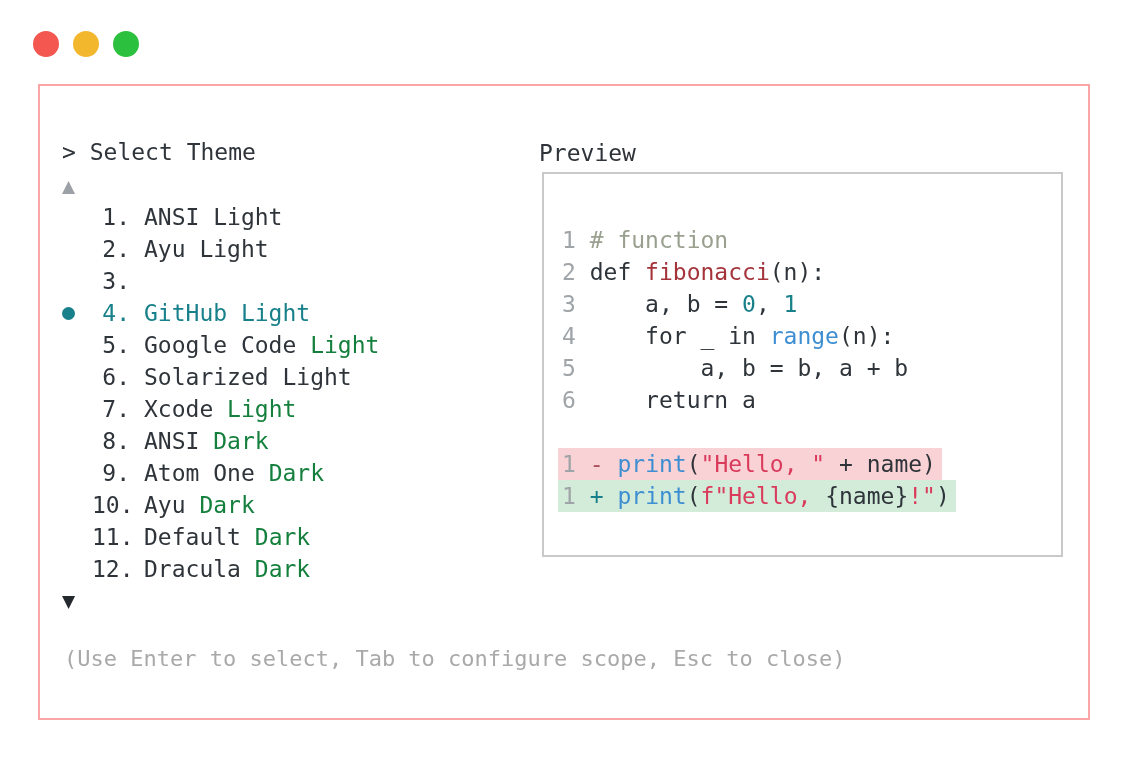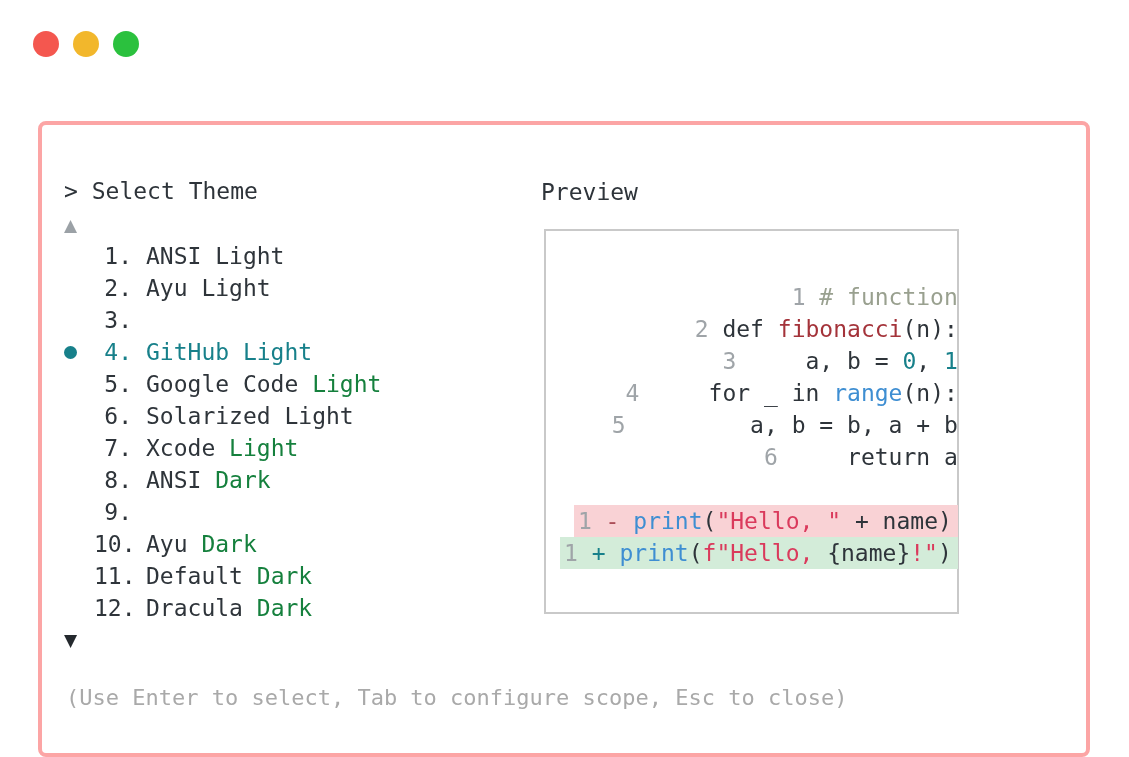--- a/index.html
+++ b/index.html
@@ -8,21 +8,21 @@
 
   
   .traffic { position:absolute; left:33px; top:31px; display:flex; gap:14px; }
   .light { width:26px; height:26px; border-radius:50%; }
   .light.red    { background:#f4574f; }
   .light.yellow { background:#f2b72c; }
   .light.green  { background:#2bc13e; }
 
   
   .window { position:absolute; left:38px; top:84px; width:1052px; height:636px;
-            background:#ffffff; border:4px solid #fca5a5; border-radius:8px;margin-top:37px; }
+            background:#ffffff; border:2px solid #fca5a5; border-radius:0; }
 
   .prompt { position:absolute; left:22px; top:50px; height:32px; line-height:32px;
             font-size:23px; color:#2e343a; white-space:pre; }
 
   .scroll-up   { position:absolute; left:22px; top:84px;  font-size:17px; color:#9ba1a6;
                  height:32px; line-height:32px; font-family:"DejaVu Sans",sans-serif; }
   .scroll-down { position:absolute; left:22px; top:499px; font-size:17px; color:#24292e;
                  height:32px; line-height:32px; font-family:"DejaVu Sans",sans-serif; }
 
   .theme-list { position:absolute; left:0; top:115px; width:500px; }
@@ -34,22 +34,22 @@
   .theme-row .label { margin-left:14px; }
   .theme-row .muted { color:#15803d; }
   .theme-row.selected, .theme-row.selected .num, .theme-row.selected .label { color:#17808a; }
 
   .help { position:absolute; left:24px; top:560px; font-size:22px; color:#a9a9a9;
           white-space:pre; }
 
   
   .preview-title { position:absolute; left:499px; top:51px; height:32px; line-height:32px;
                    font-size:23px; color:#2e343a; }
-  .preview-box { position:absolute; left:502px; top:104px; width:415px; height:385px;
-                 border:2px solid #c9c9c9; background:#ffffff;text-align:right; }
+  .preview-box { position:absolute; left:502px; top:86px; width:521px; height:385px;
+                 border:2px solid #c9c9c9; background:#ffffff; }
   .code { position:absolute; left:18px; top:50px; font-size:23px; line-height:32px;
           white-space:pre; color:#2e343a; }
   .code-line { height:32px; }
   .hl { display:inline-block; padding:0 6px 0 4px; margin-left:-4px; }
   .hl.removed { background:#f9d2d5; }
   .hl.added   { background:#d3ecd9; }
 
   
   .t-ln      { color:#9fa4a8; }
   .t-plain   { color:#2e343a; }
@@ -78,21 +78,21 @@
 
   <div class="theme-list">
       <div class="theme-row"><span class="marker"></span><span class="num">1.</span><span class="label">ANSI Light</span></div>
       <div class="theme-row"><span class="marker"></span><span class="num">2.</span><span class="label">Ayu Light</span></div>
       <div class="theme-row"><span class="marker"></span><span class="num">3.</span></div>
       <div class="theme-row selected"><span class="marker"><span class="dot"></span></span><span class="num">4.</span><span class="label">GitHub Light</span></div>
       <div class="theme-row"><span class="marker"></span><span class="num">5.</span><span class="label">Google Code<span class="muted"> Light</span></span></div>
       <div class="theme-row"><span class="marker"></span><span class="num">6.</span><span class="label">Solarized Light</span></div>
       <div class="theme-row"><span class="marker"></span><span class="num">7.</span><span class="label">Xcode<span class="muted"> Light</span></span></div>
       <div class="theme-row"><span class="marker"></span><span class="num">8.</span><span class="label">ANSI<span class="muted"> Dark</span></span></div>
-      <div class="theme-row"><span class="marker"></span><span class="num">9.</span></div>
+      <div class="theme-row"><span class="marker"></span><span class="num">9.</span><span class="label">Atom One<span class="muted"> Dark</span></span></div>
       <div class="theme-row"><span class="marker"></span><span class="num">10.</span><span class="label">Ayu<span class="muted"> Dark</span></span></div>
       <div class="theme-row"><span class="marker"></span><span class="num">11.</span><span class="label">Default<span class="muted"> Dark</span></span></div>
       <div class="theme-row"><span class="marker"></span><span class="num">12.</span><span class="label">Dracula<span class="muted"> Dark</span></span></div>
     </div>
 
   <div class="scroll-down">▼</div>
 
   <div class="help">(Use Enter to select, Tab to configure scope, Esc to close)</div>
 
   <div class="preview-title">Preview</div>

